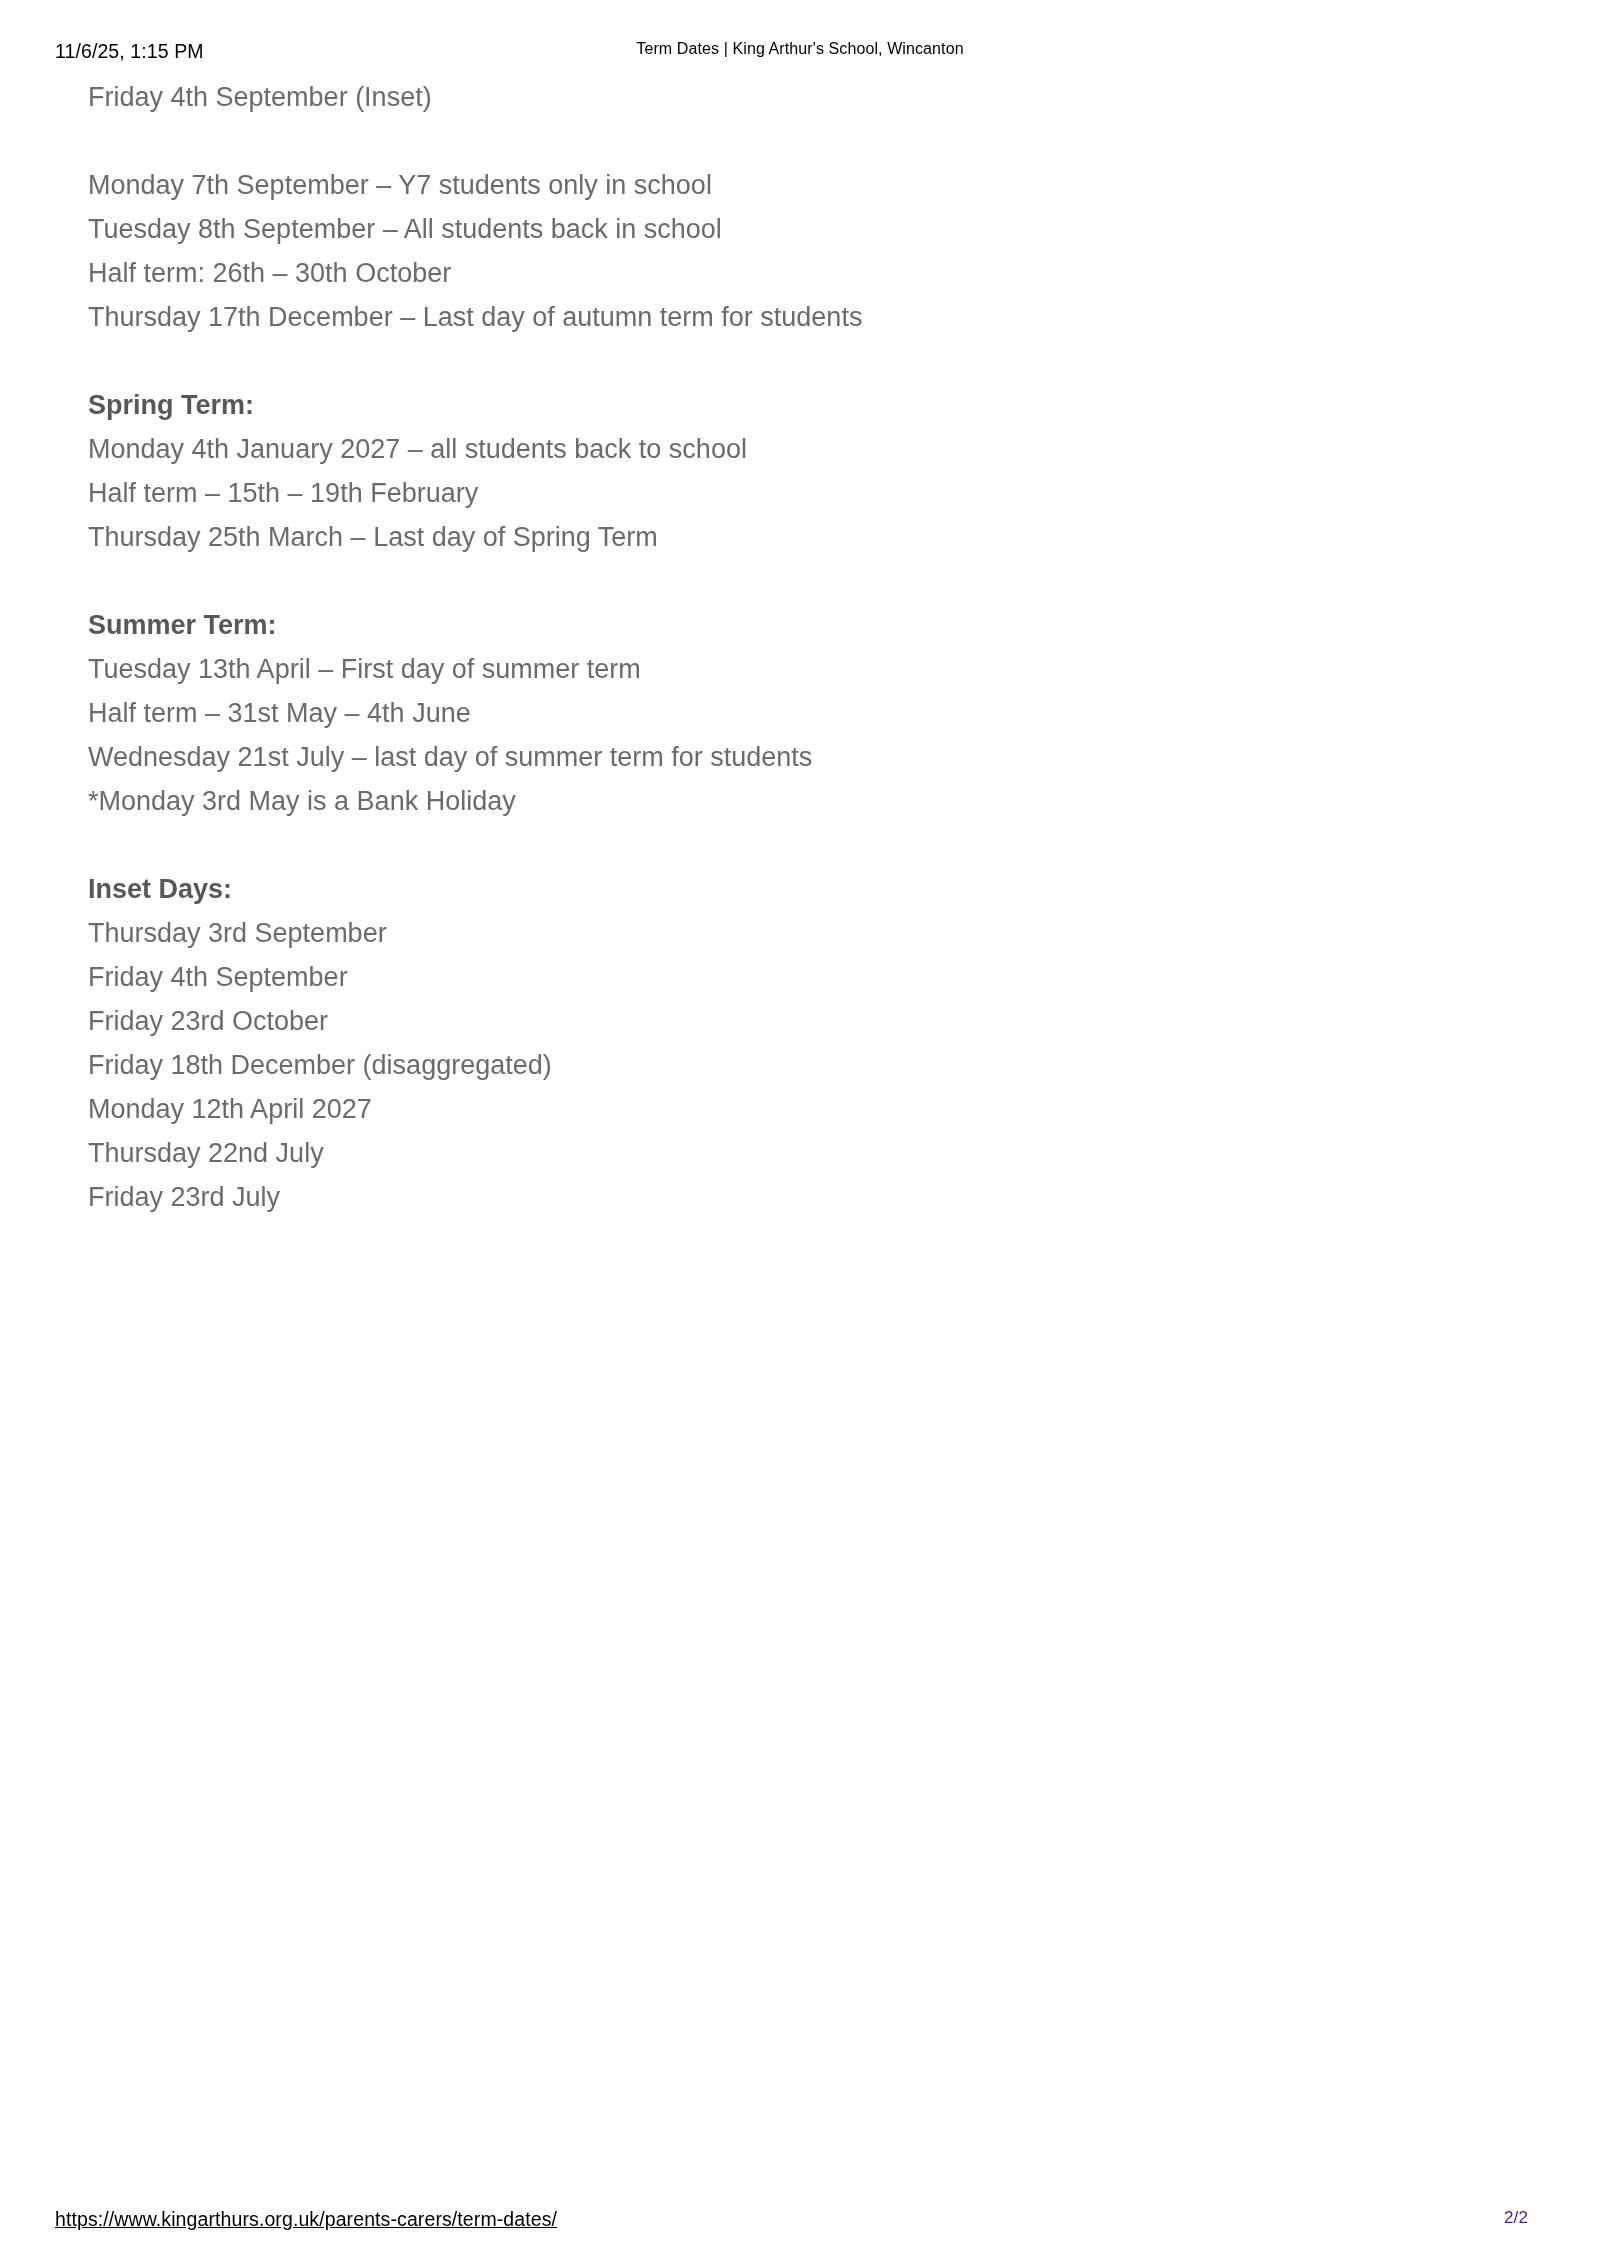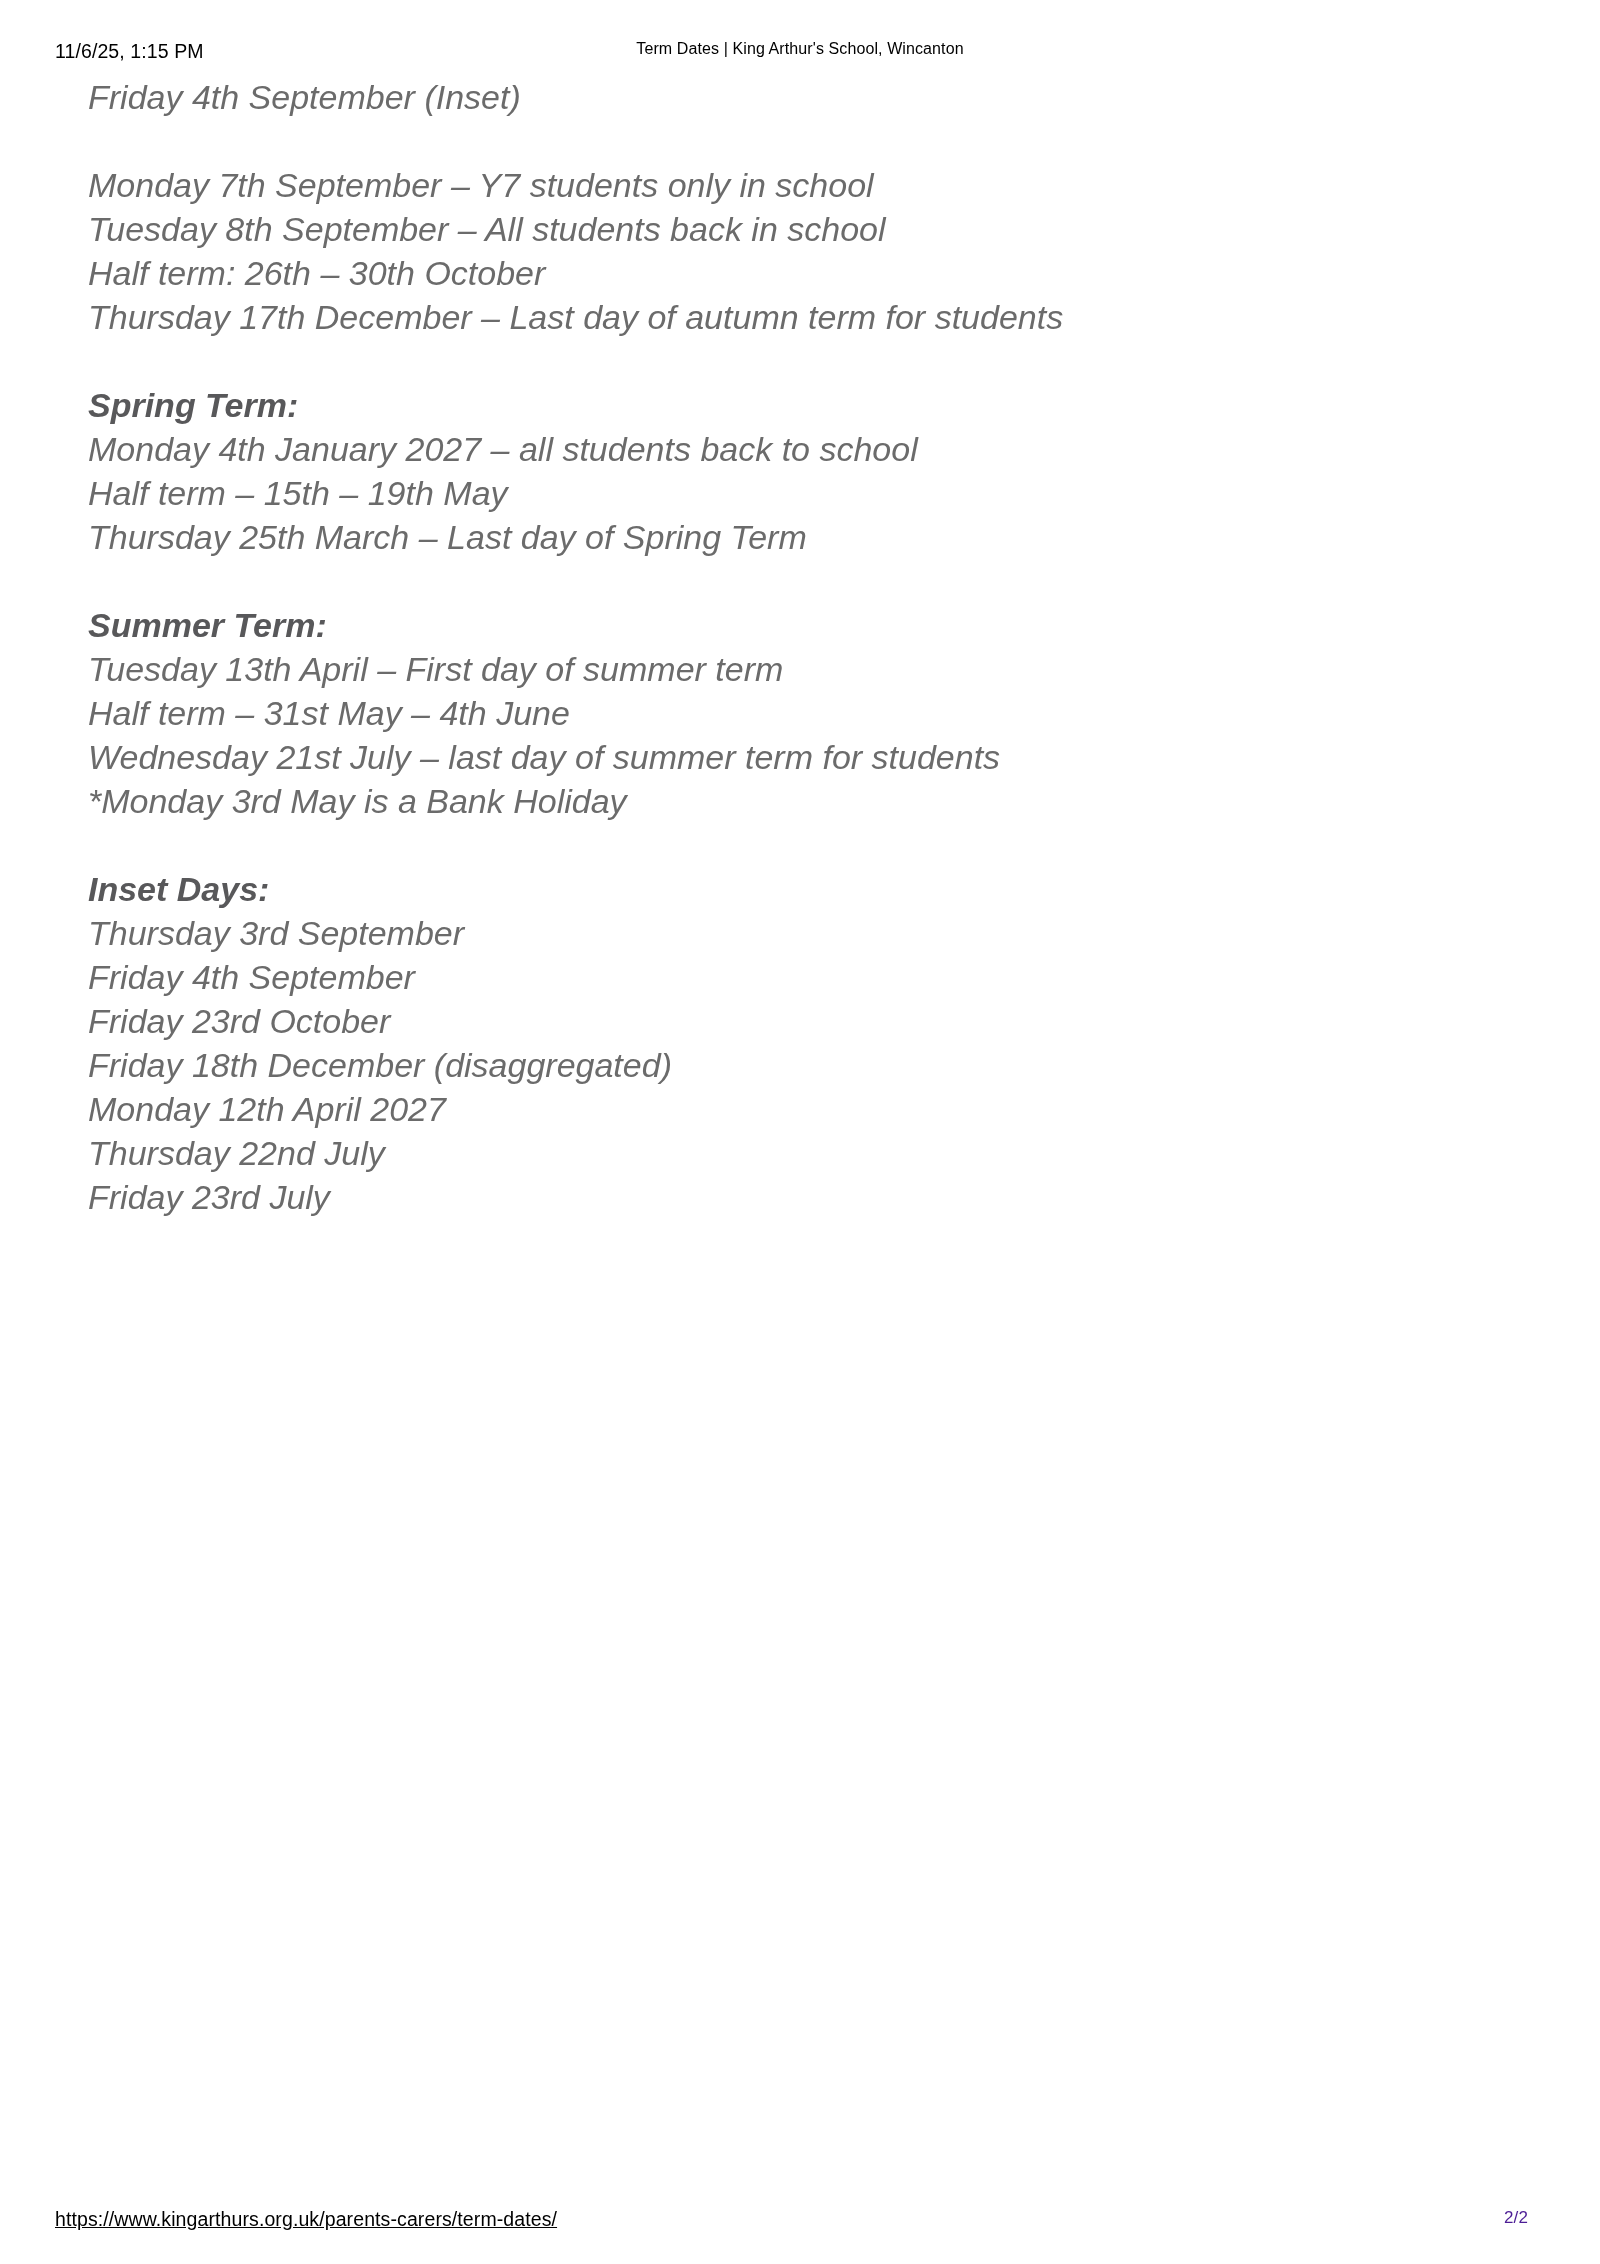--- a/index.html
+++ b/index.html
@@ -48,26 +48,25 @@
 
   
   .doc-body {
     position: absolute;
     top: 75px;
     left: 88px;
     width: 1430px;
   }
 
   .line {
-    font-size: 34px;
+    font-size: 27px;
     line-height: 44px;
     color: #6b6b6b;
     white-space: pre;
     font-weight: 400;
-    font-style: italic;
   }
   .line.bold {
     font-weight: 700;
     color: #58585a;
   }
   .spacer {
     height: 44px;
   }
 
   
@@ -117,21 +116,21 @@
     <div class="line">Tuesday 8th September – All students back in school</div>
     <div class="line">Half term: 26th – 30th October</div>
     <div class="line">Thursday 17th December – Last day of autumn term for students</div>
   </section>
 
   <div class="spacer"></div>
 
   <section>
     <div class="line bold">Spring Term:</div>
     <div class="line">Monday 4th January 2027 – all students back to school</div>
-    <div class="line">Half term – 15th – 19th May</div>
+    <div class="line">Half term – 15th – 19th February</div>
     <div class="line">Thursday 25th March – Last day of Spring Term</div>
   </section>
 
   <div class="spacer"></div>
 
   <section>
     <div class="line bold">Summer Term:</div>
     <div class="line">Tuesday 13th April – First day of summer term</div>
     <div class="line">Half term – 31st May – 4th June</div>
     <div class="line">Wednesday 21st July – last day of summer term for students</div>

